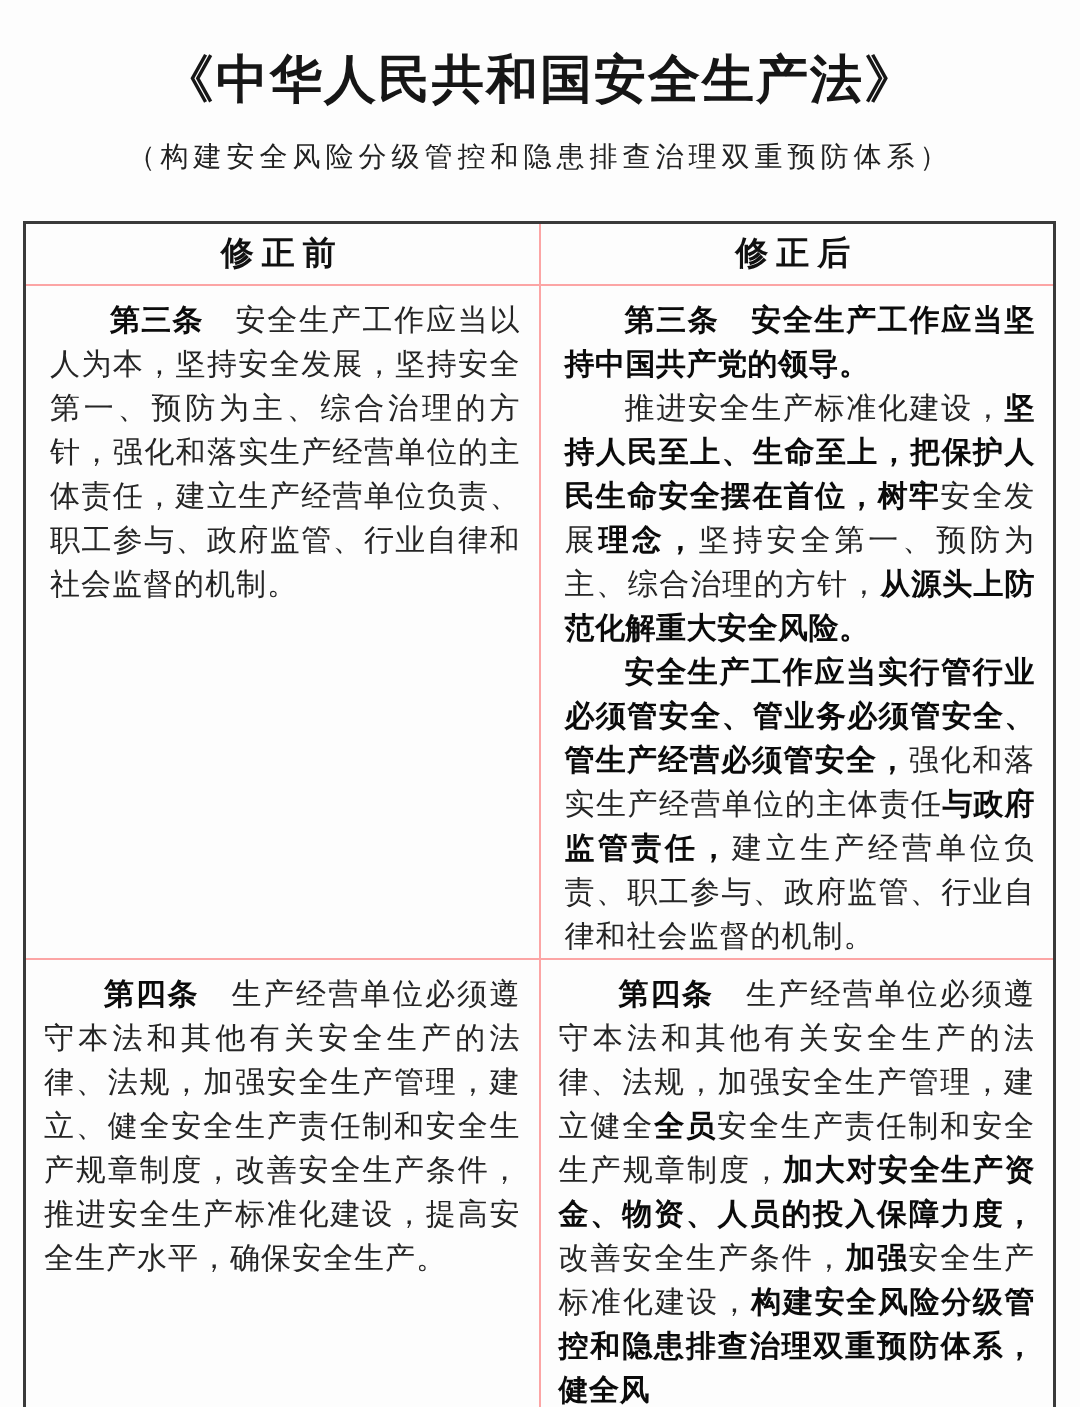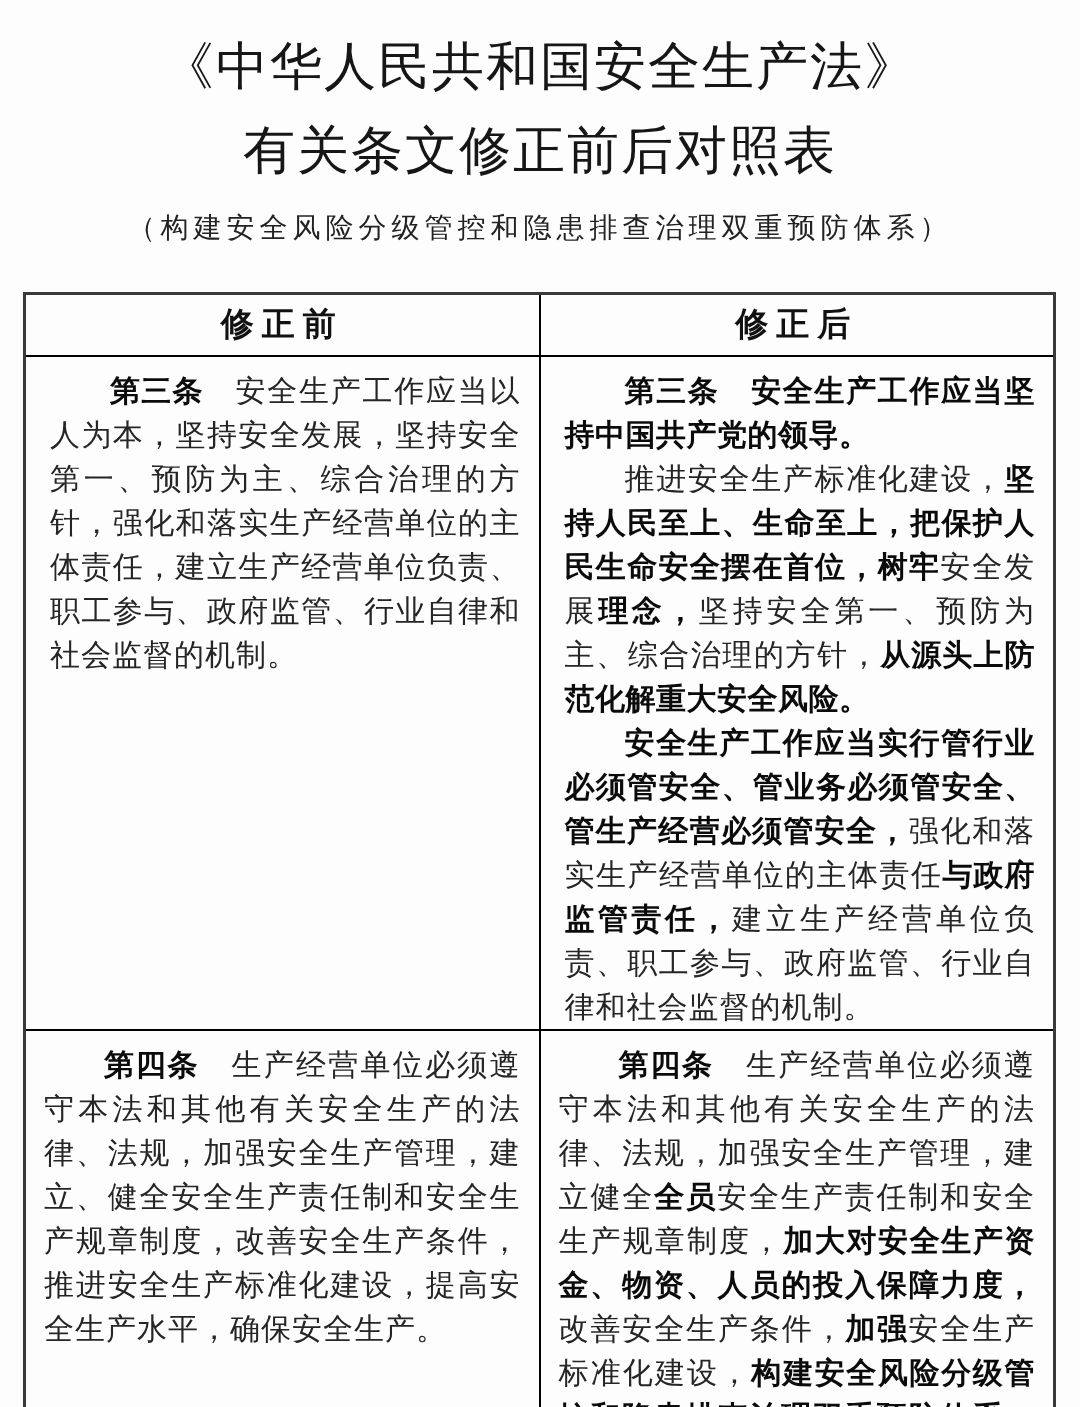--- a/index.html
+++ b/index.html
@@ -12,24 +12,24 @@
     background: #fdfdfd;
     color: #1c1c1c;
     font-family: "Liberation Serif", "DejaVu Serif", serif;
     overflow: hidden;
     position: relative;
   }
   .titles {
     text-align: center;
   }
   .title-line {
-    margin: 0;
+    margin: 13px;
     font-size: 52px;
     line-height: 62px;
-    font-weight: 400;
+    font-weight: 700;
     letter-spacing: 2px;
     color: #161616;
   }
   .title-line.first {
     padding-top: 36px;
   }
   .title-line.second {
     margin-top: 22px;
   }
   .doc-note {
@@ -42,21 +42,21 @@
   }
   table.compare {
     border-collapse: collapse;
     table-layout: fixed;
     width: 1033px;
     margin: 44px 0 0 23px;
     border: 3px solid #3a3a3a;
   }
   table.compare th,
   table.compare td {
-    border: 2px solid #000000;
+    border: 2px solid #fca5a5;
     box-sizing: border-box;
   }
   table.compare th {
     height: 62px;
     font-family: "Liberation Sans", "DejaVu Sans", sans-serif;
     font-weight: 700;
     font-size: 33px;
     letter-spacing: 8px;
     text-align: center;
     vertical-align: middle;
@@ -83,21 +83,20 @@
     font-weight: 700;
     color: #0b0b0b;
     letter-spacing: 0.5px;
   }
 </style>
 </head>
 <body>
 
 <div class="titles">
   <h1 class="title-line first">《中华人民共和国安全生产法》</h1>
-  <h1 class="title-line second">有关条文修正前后对照表</h1>
   <div class="doc-note">（构建安全风险分级管控和隐患排查治理双重预防体系）</div>
 </div>
 
 <table class="compare">
   <colgroup>
     <col style="width:50%">
     <col style="width:50%">
   </colgroup>
   <thead>
     <tr>

